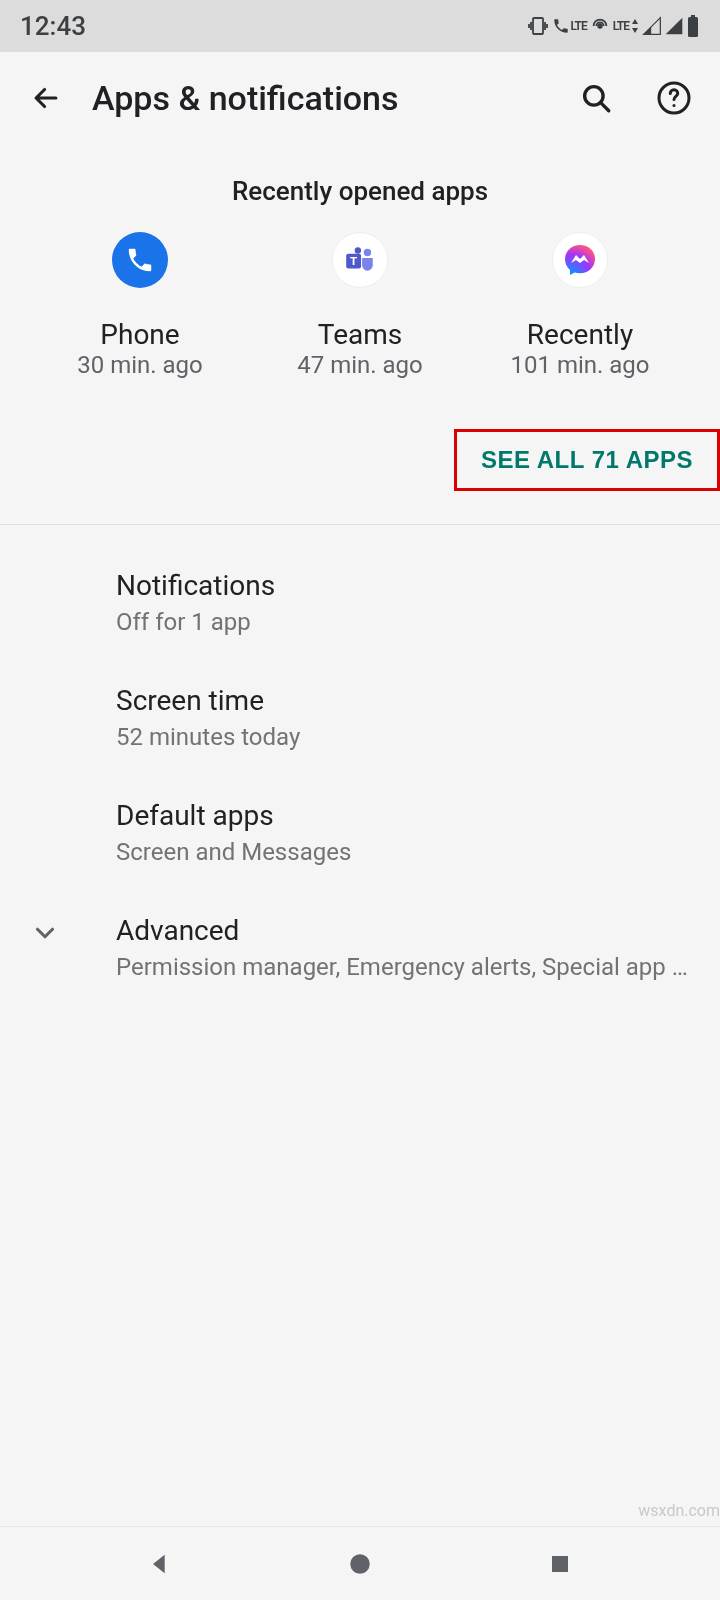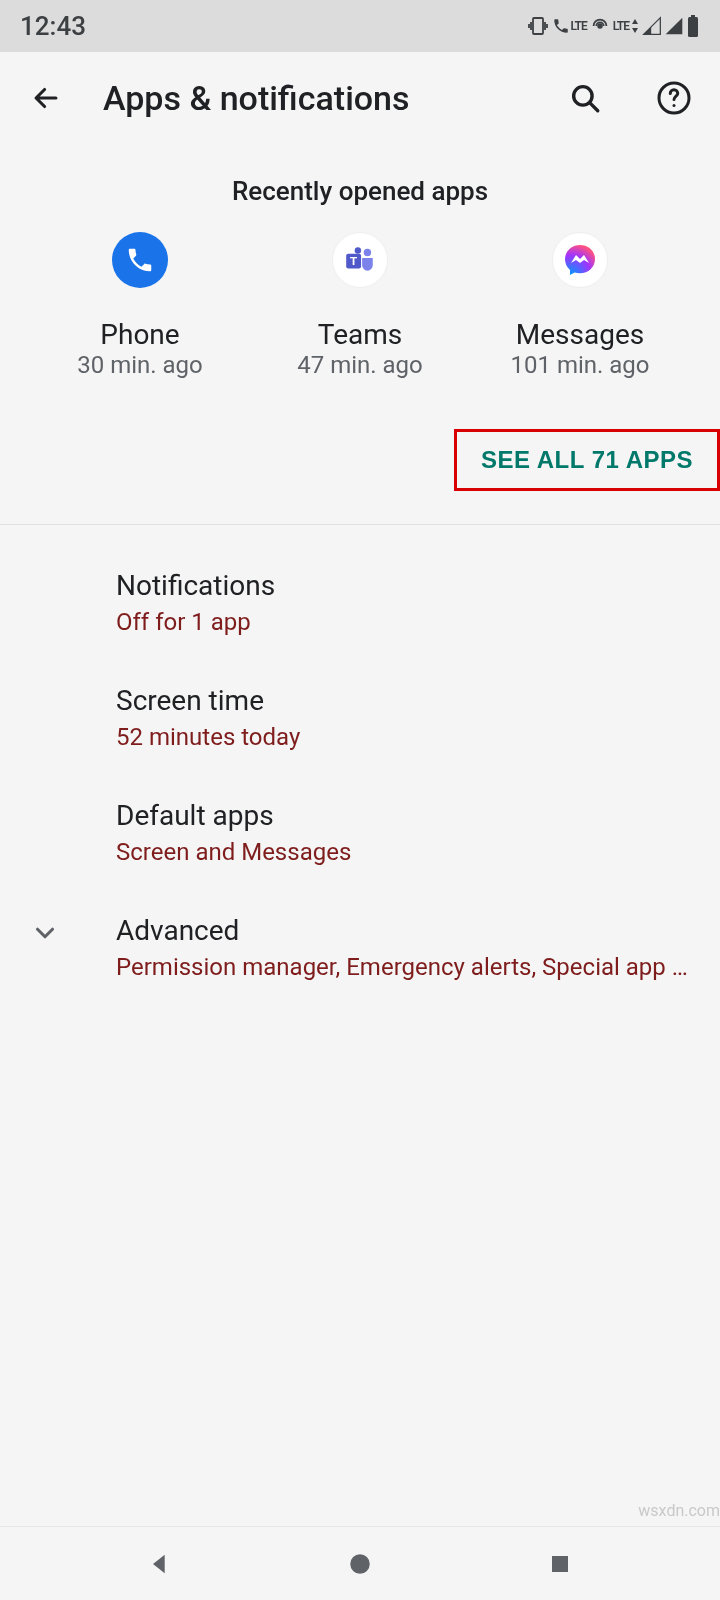--- a/index.html
+++ b/index.html
@@ -6,21 +6,21 @@
   html, body { width: 720px; height: 1600px; font-family: Roboto, "Segoe UI", Arial, sans-serif; background: #f5f5f5; color: #202124; overflow: hidden; }
   .screen { width: 720px; height: 1600px; display: flex; flex-direction: column; background: #f5f5f5; position: relative; }
 
   
   .status-bar { height: 52px; background: #dcdcdc; display: flex; align-items: center; justify-content: space-between; padding: 0 20px; font-size: 26px; font-weight: 500; color: #3c4043; }
   .status-right { display: flex; align-items: center; gap: 2px; }
   .status-right svg, .status-right .glyph { display: block; }
   .glyph { font-size: 20px; font-weight: 600; letter-spacing: -1px; }
 
   
-  .app-bar { height: 92px; background: #f5f5f5; display: flex; align-items: center; padding: 16px 24px; gap: 35px; }
+  .app-bar { height: 92px; background: #f5f5f5; display: flex; align-items: center; padding: 16px 24px; gap: 24px; }
   .app-bar .title { font-size: 34px; font-weight: 500; flex: 1; letter-spacing: 0; }
   .icon-btn { width: 44px; height: 44px; display: flex; align-items: center; justify-content: center; cursor: pointer; }
 
   
   .section-header { text-align: center; font-size: 26px; font-weight: 500; color: #202124; padding: 32px 0 26px; }
 
   
   .recent-row { display: flex; justify-content: space-around; padding: 0 30px 30px; }
   .recent-app { display: flex; flex-direction: column; align-items: center; width: 200px; cursor: pointer; }
   .app-icon { width: 56px; height: 56px; border-radius: 50%; display: flex; align-items: center; justify-content: center; margin-bottom: 30px; }
@@ -30,21 +30,21 @@
   
   .see-all-wrap { display: flex; justify-content: flex-end; padding: 20px 0 33px; border-bottom: 1px solid #e0e0e0; }
   .see-all { color: #00796b; font-size: 24px; font-weight: 600; letter-spacing: 0.5px; padding: 14px 24px; cursor: pointer; border: 3px solid #d80000; background: transparent; }
 
   
   .settings-list { padding: 20px 0 0 0; }
   .setting-item { display: flex; align-items: flex-start; padding: 24px 24px 24px 116px; cursor: pointer; position: relative; }
   .setting-item .chev { position: absolute; left: 30px; top: 28px; }
   .setting-text { flex: 1; min-width: 0; }
   .setting-title { font-size: 28px; font-weight: 400; color: #202124; margin-bottom: 6px; }
-  .setting-sub { font-size: 24px; color: #7f1d1d; white-space: nowrap; overflow: hidden; text-overflow: ellipsis; }
+  .setting-sub { font-size: 24px; color: #737373; white-space: nowrap; overflow: hidden; text-overflow: ellipsis; }
 
   
   .nav-bar { position: absolute; bottom: 0; left: 0; right: 0; height: 74px; border-top: 1px solid #e6e6e6; background: #f5f5f5; display: flex; align-items: center; justify-content: space-around; padding: 0 60px; }
   .nav-btn { width: 60px; height: 60px; display: flex; align-items: center; justify-content: center; cursor: pointer; }
 
   .watermark { position: absolute; right: 0; bottom: 80px; font-size: 16px; color: #c9c9c9; }
 </style>
 </head>
 <body>
 
@@ -153,21 +153,21 @@
               <radialGradient id="mg" cx="20%" cy="100%" r="110%">
                 <stop offset="0%" stop-color="#0099FF"></stop>
                 <stop offset="60%" stop-color="#A033FF"></stop>
                 <stop offset="95%" stop-color="#FF5280"></stop>
               </radialGradient>
             </defs>
             <path d="M20 5C11.7 5 5 11.2 5 19.3c0 4.3 1.9 8 5 10.6V35l4.6-2.5c1.7.5 3.5.7 5.4.7 8.3 0 15-6.2 15-14.3S28.3 5 20 5z" fill="url(#mg)"></path>
             <path d="M11 23l5-8 4 4 4-4 5 8-5-3-4 3-4-3z" fill="#fff"></path>
           </svg>
         </div>
-        <div class="app-name">Messages</div>
+        <div class="app-name">Recently</div>
         <div class="app-time">101 min. ago</div>
       </div>
 
     </div>
 
     <div class="see-all-wrap">
       <button class="see-all">SEE ALL 71 APPS</button>
     </div>
   </div>
 

